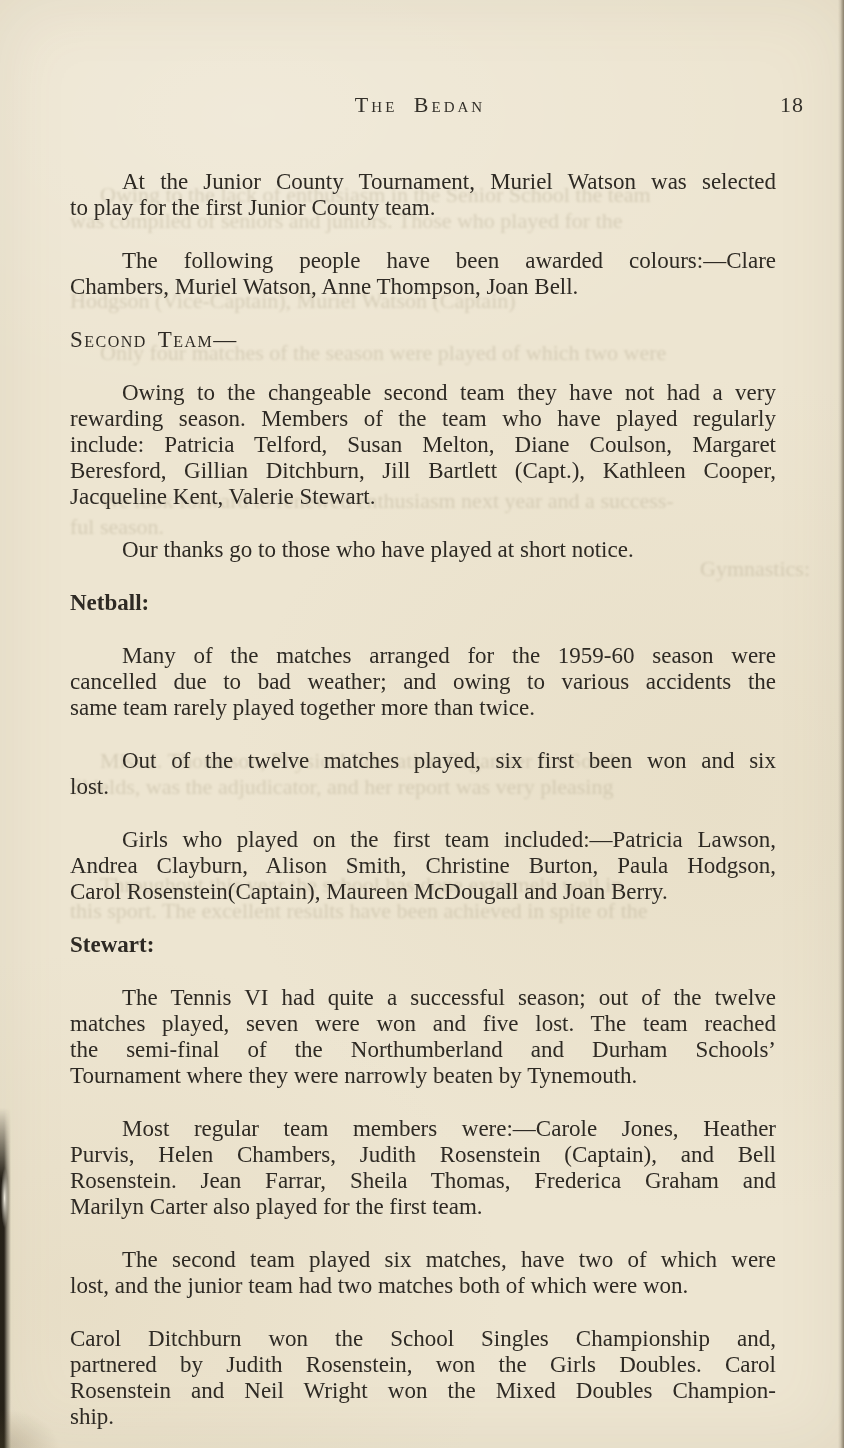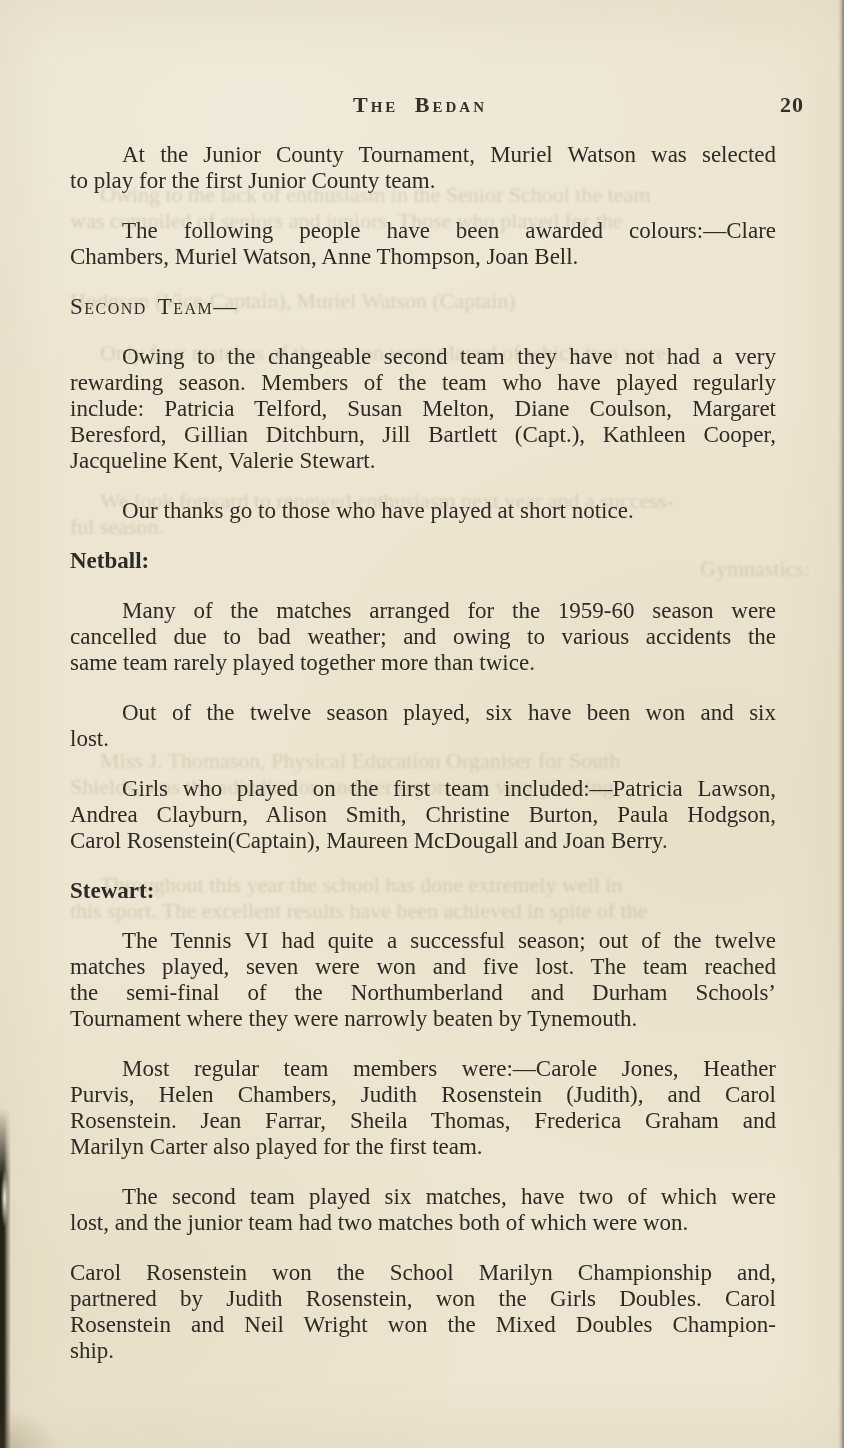--- a/index.html
+++ b/index.html
@@ -36,39 +36,39 @@
   .spine-highlight{
     position:absolute;left:1px;top:1158px;width:9px;height:80px;
     background:radial-gradient(ellipse 5px 40px at 40% 50%, rgba(250,246,232,0.95), rgba(250,246,232,0) 75%);
   }
   .corner-smudge{
     position:absolute;left:0;bottom:0;width:60px;height:40px;
     background:radial-gradient(ellipse at 0% 100%, rgba(90,78,48,0.25), rgba(90,78,48,0) 70%);
   }
   
   .header{
-    position:absolute;top:92px;left:70px;right:38px;height:28px;font-weight:bold;
+    position:absolute;top:92px;left:70px;right:38px;height:28px;
   }
   .running-title{
     display:block;text-align:center;
     font-variant:small-caps;
     font-size:22px;letter-spacing:3px;word-spacing:8px;
     padding-right:36px;
     color:#33302a;
   }
   .page-number{
     position:absolute;right:2px;top:0;
     font-size:22px;letter-spacing:1px;color:#33302a;
   }
   
   .content{
     position:absolute;top:142px;left:70px;width:706px;
     font-size:23px;line-height:26px;
   }
-  .block{margin-bottom:24px;}
+  .block{margin-bottom:24px;margin-top:27px;}
   .block .line{
     text-align:justify;
     text-align-last:justify;
     min-height:26px;
   }
   .block .line.last{text-align-last:left;}
   .block.indent .line.first{text-indent:52px;}
   .block.smallcaps .line{
     font-variant:small-caps;
     letter-spacing:1.5px;word-spacing:4px;
@@ -102,21 +102,21 @@
       <div class="ghost-line" style="top: 514px; left: 70px;">ful season.</div>
       <div class="ghost-line" style="top: 556px; left: 700px;">Gymnastics:</div>
       <div class="ghost-line" style="top: 748px; left: 100px;">Miss J. Thomason, Physical Education Organiser for South</div>
       <div class="ghost-line" style="top: 774px; left: 70px;">Shields, was the adjudicator, and her report was very pleasing</div>
       <div class="ghost-line" style="top: 872px; left: 100px;">Throughout this year the school has done extremely well in</div>
       <div class="ghost-line" style="top: 898px; left: 70px;">this sport.  The excellent results have been achieved in spite of the</div>
     </div>
 
   <div class="header">
     <span class="running-title">The Bedan</span>
-    <span class="page-number">20</span>
+    <span class="page-number">18</span>
   </div>
 
   <div class="content">
       <div class="block body indent">
         <div class="line first">At the Junior County Tournament, Muriel Watson was selected</div>
         <div class="line last">to play for the first Junior County team.</div>
       </div>
       <div class="block body indent">
         <div class="line first">The following people have been awarded colours:—Clare</div>
         <div class="line last">Chambers, Muriel Watson, Anne Thompson, Joan Bell.</div>
@@ -136,49 +136,49 @@
       </div>
       <div class="block bold">
         <div class="line first last">Netball:</div>
       </div>
       <div class="block body indent">
         <div class="line first">Many of the matches arranged for the 1959-60 season were</div>
         <div class="line">cancelled due to bad weather; and owing to various accidents the</div>
         <div class="line last">same team rarely played together more than twice.</div>
       </div>
       <div class="block body indent">
-        <div class="line first">Out of the twelve season played, six have been won and six</div>
+        <div class="line first">Out of the twelve matches played, six first been won and six</div>
         <div class="line last">lost.</div>
       </div>
       <div class="block body indent">
         <div class="line first">Girls who played on the first team included:—Patricia Lawson,</div>
         <div class="line">Andrea Clayburn, Alison Smith, Christine Burton, Paula Hodgson,</div>
         <div class="line last">Carol Rosenstein(Captain), Maureen McDougall and Joan Berry.</div>
       </div>
       <div class="block bold">
         <div class="line first last">Stewart:</div>
       </div>
       <div class="block body indent">
         <div class="line first">The Tennis VI had quite a successful season; out of the twelve</div>
         <div class="line">matches played, seven were won and five lost.  The team reached</div>
         <div class="line">the semi-final of the Northumberland and Durham Schools’</div>
         <div class="line last">Tournament where they were narrowly beaten by Tynemouth.</div>
       </div>
       <div class="block body indent">
         <div class="line first">Most regular team members were:—Carole Jones, Heather</div>
-        <div class="line">Purvis, Helen Chambers, Judith Rosenstein (Judith), and Carol</div>
+        <div class="line">Purvis, Helen Chambers, Judith Rosenstein (Captain), and Bell</div>
         <div class="line">Rosenstein.  Jean Farrar, Sheila Thomas, Frederica Graham and</div>
         <div class="line last">Marilyn Carter also played for the first team.</div>
       </div>
       <div class="block body indent">
         <div class="line first">The second team played six matches, have two of which were</div>
         <div class="line last">lost, and the junior team had two matches both of which were won.</div>
       </div>
       <div class="block body">
-        <div class="line first">Carol Rosenstein won the School Marilyn Championship and,</div>
+        <div class="line first">Carol Ditchburn won the School Singles Championship and,</div>
         <div class="line">partnered by Judith Rosenstein, won the Girls Doubles.  Carol</div>
         <div class="line">Rosenstein and Neil Wright won the Mixed Doubles Champion-</div>
         <div class="line last">ship.</div>
       </div>
     </div>
 
   <div class="edge-right"></div>
   <div class="edge-left-spine"></div>
   <div class="spine-highlight"></div>
   <div class="corner-smudge"></div>

